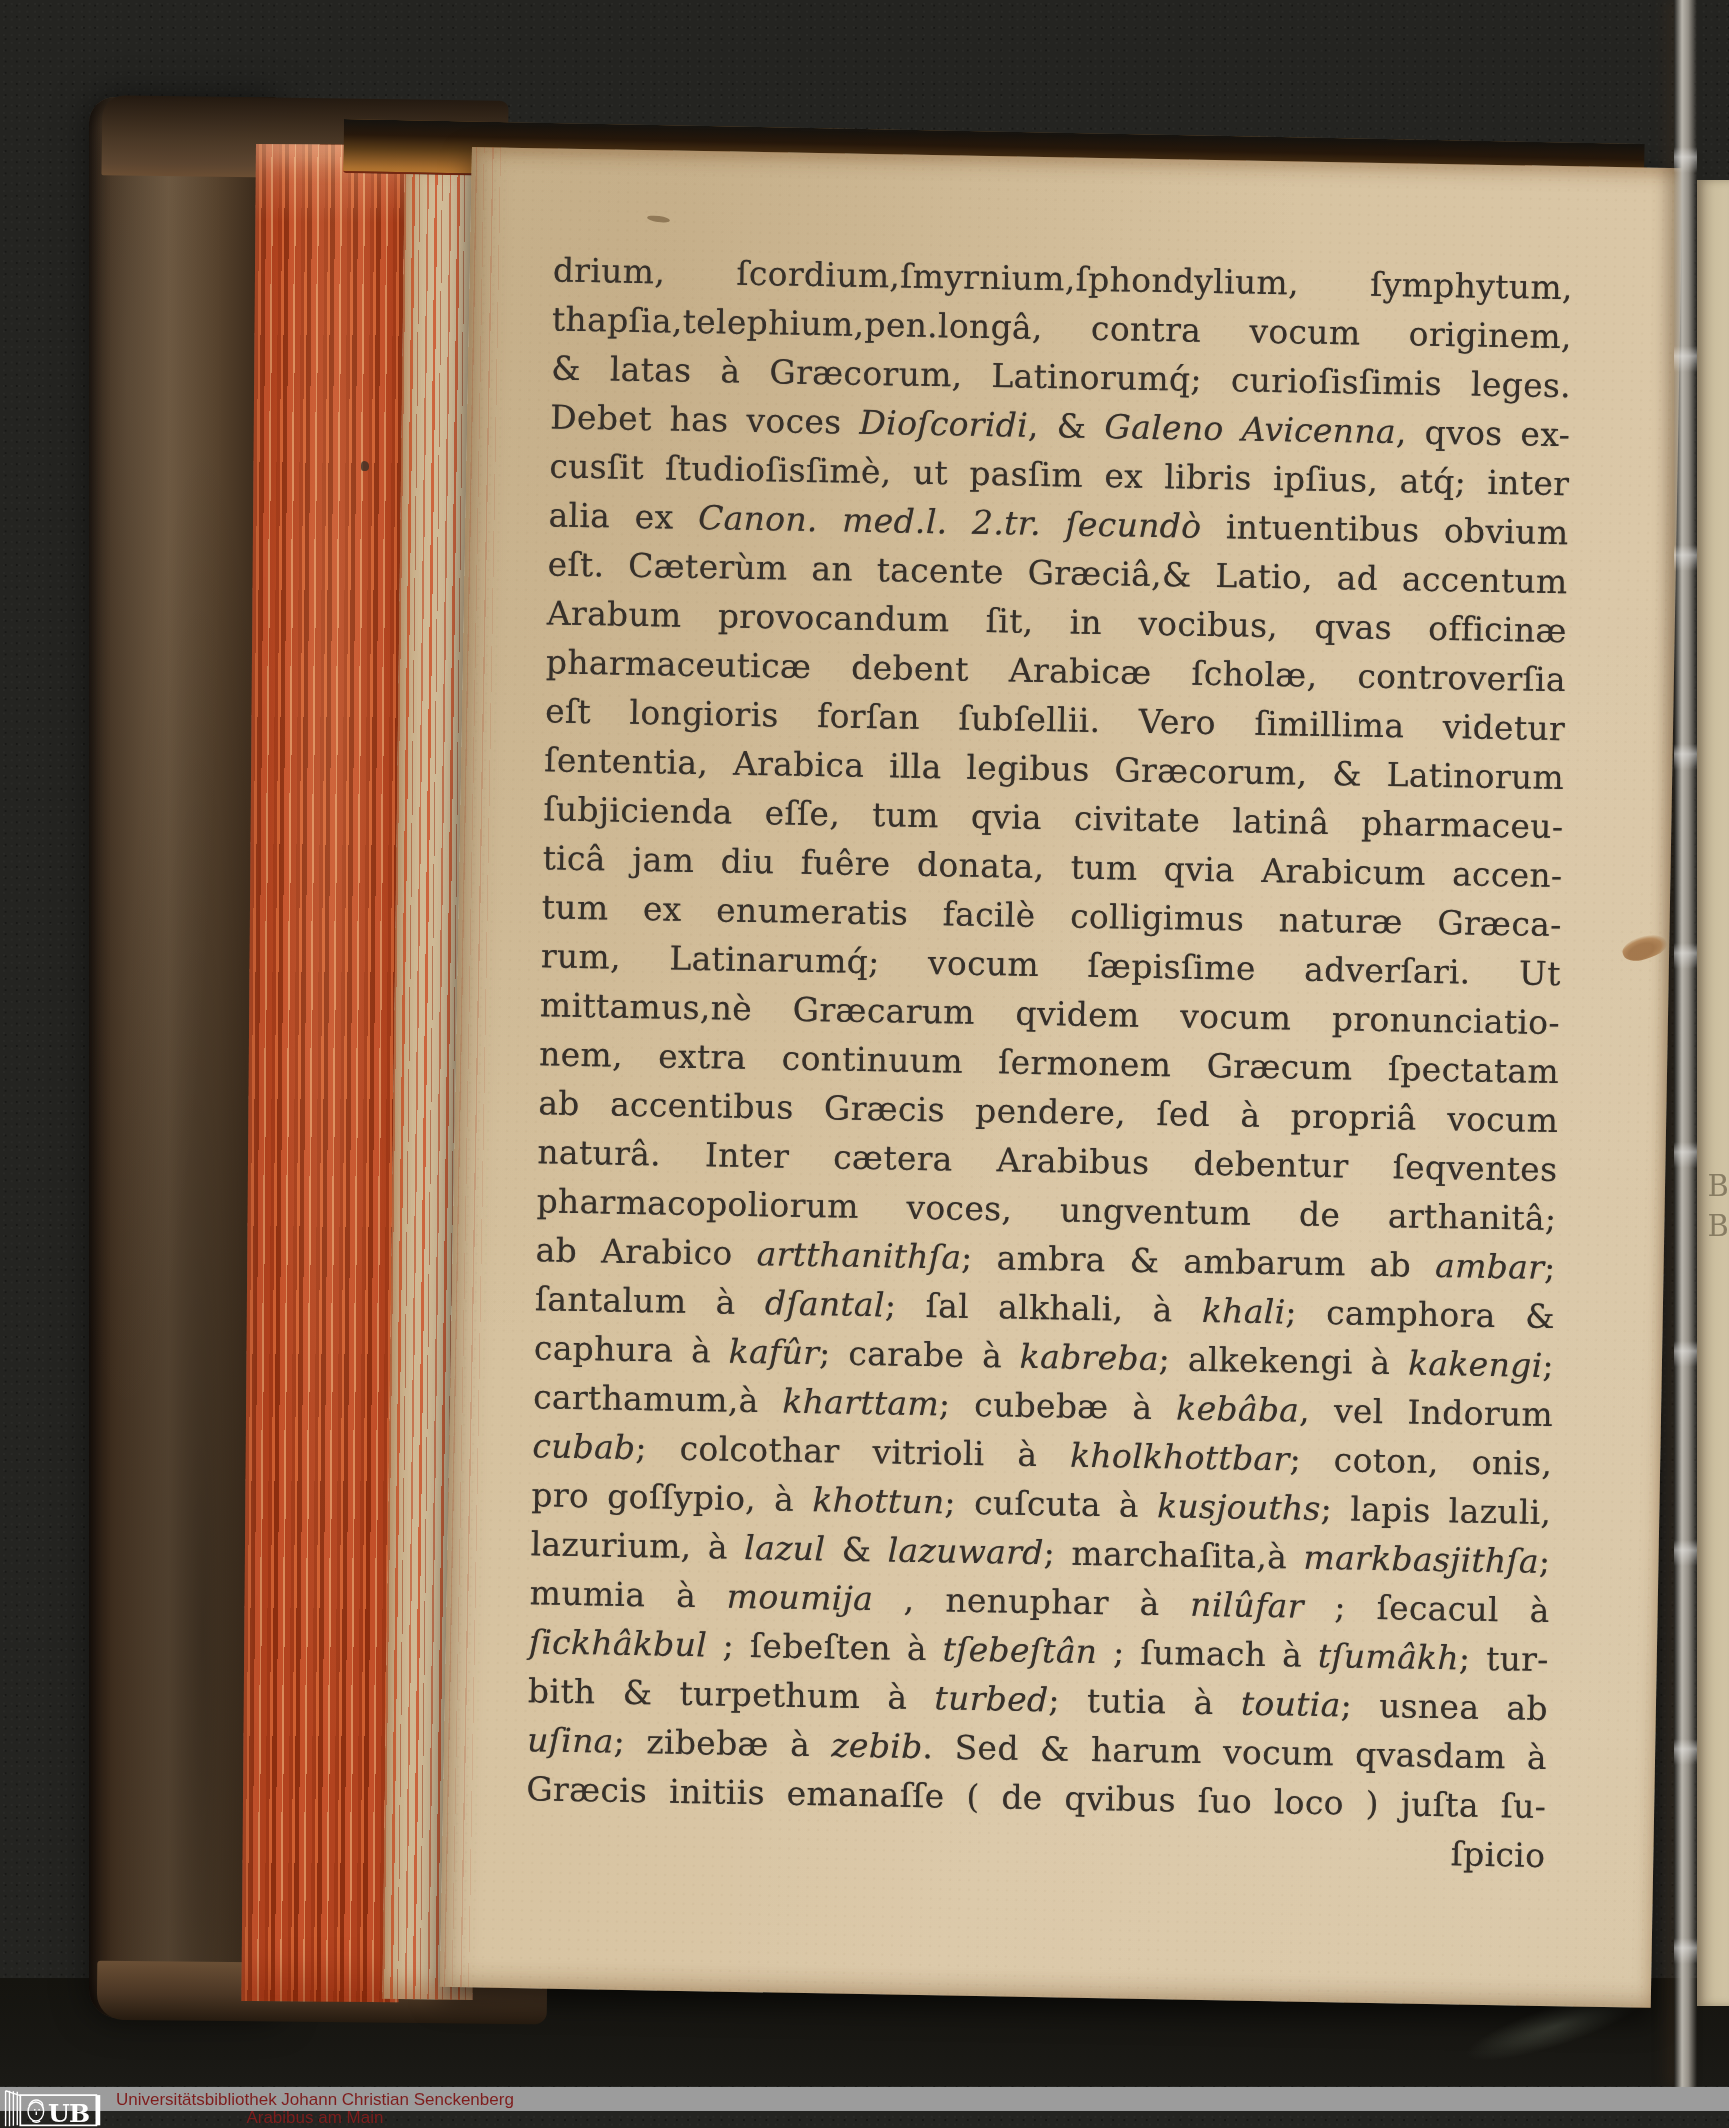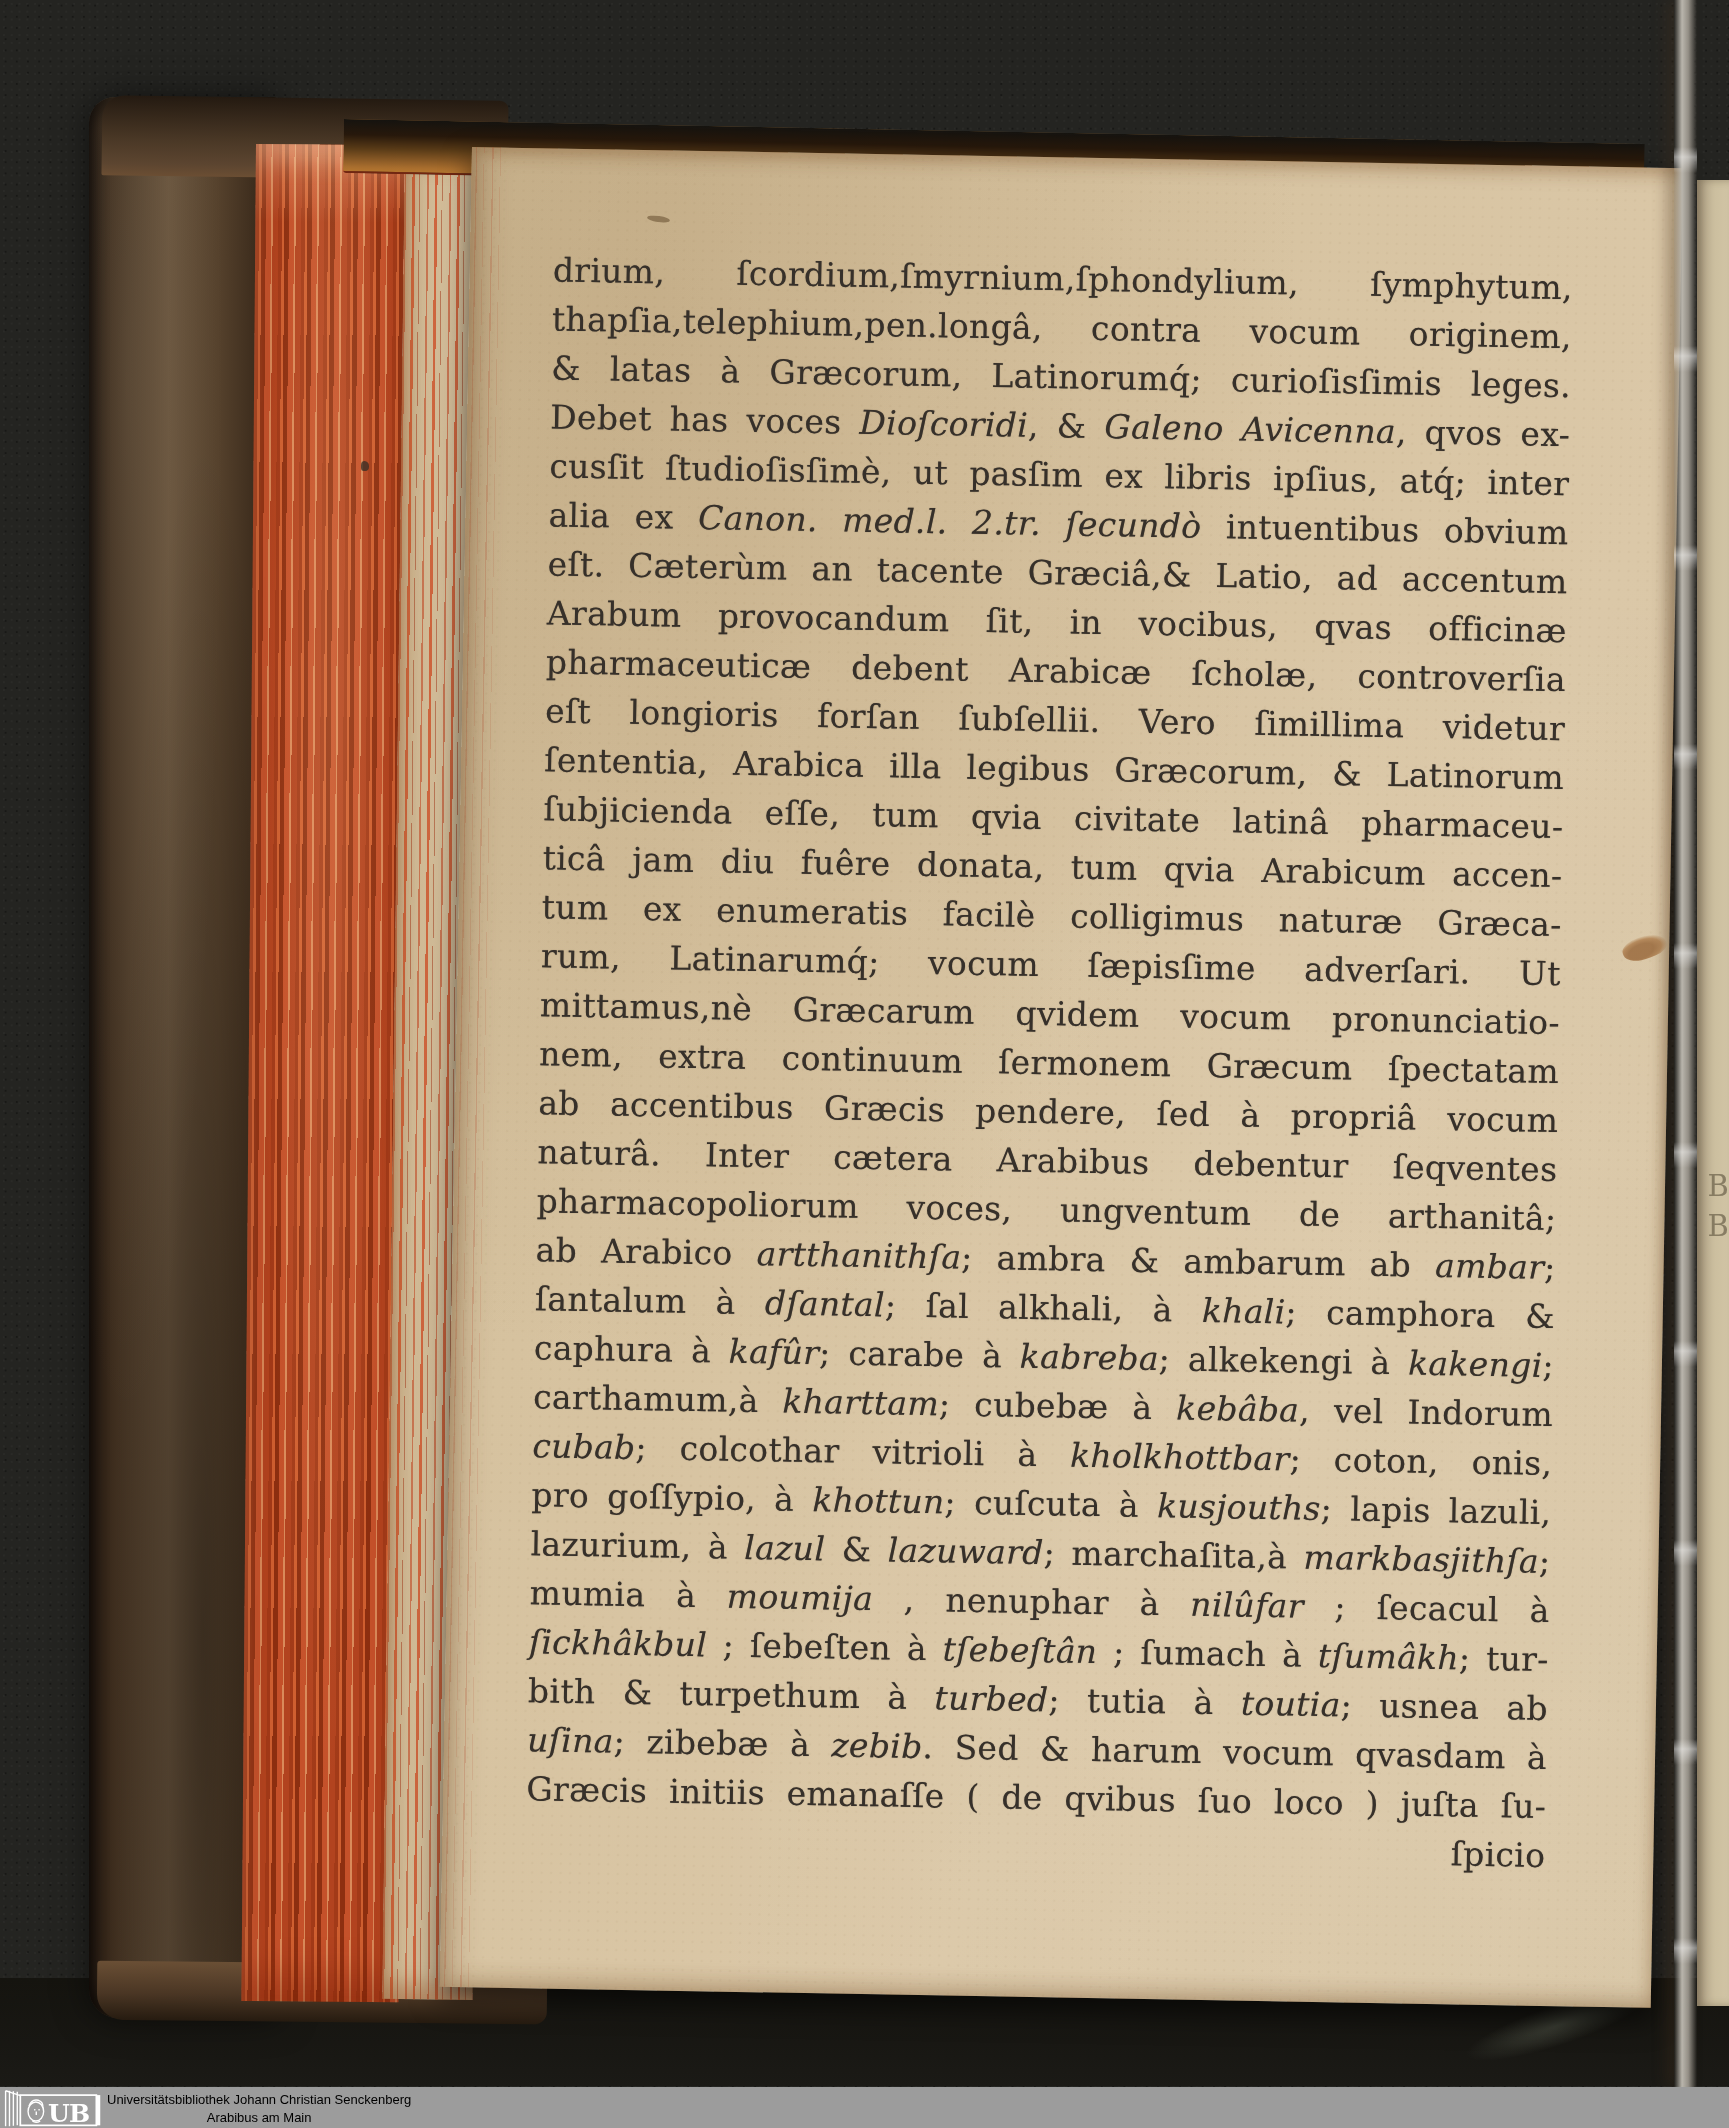--- a/index.html
+++ b/index.html
@@ -145,29 +145,29 @@
     background:linear-gradient(to right,#b3a58a,#ccbf9f 55%,#d2c5a6);
     box-shadow:inset 5.2px 0 8.6px rgba(60,45,25,0.35);
   }
   .ghost-text{
     position:absolute;left:10.4px;
     font-family:"DejaVu Serif",serif;font-size:29px;line-height:38px;
     color:rgba(105,95,72,0.7);
   }
   
   .footer{
-    position:absolute;left:0;top:2087px;width:1729px;height:42px;z-index:20;
+    position:absolute;left:0;top:2087px;width:1729px;height:24px;z-index:20;
     background:#9c9c9c;
     text-align:center;
   }
   .footer-logo{position:absolute;left:2.6px;top:0.9px;width:102px;height:41px;}
   .footer-name{
-    position:absolute;left:107px;top:3.5px;
-    font-family:"Liberation Sans",sans-serif;font-size:13px;line-height:18px;
-    color:#000000;white-space:nowrap;
+    position:absolute;left:116px;top:3.5px;
+    font-family:"Liberation Sans",sans-serif;font-size:17px;line-height:18px;
+    color:#7f1d1d;white-space:nowrap;
   }
 </style>
 </head>
 <body>
 
 <div class="floor"></div>
 <div class="floor-smudge"></div>
 
 <div class="cover"></div>
 <div class="cover-top"></div>

